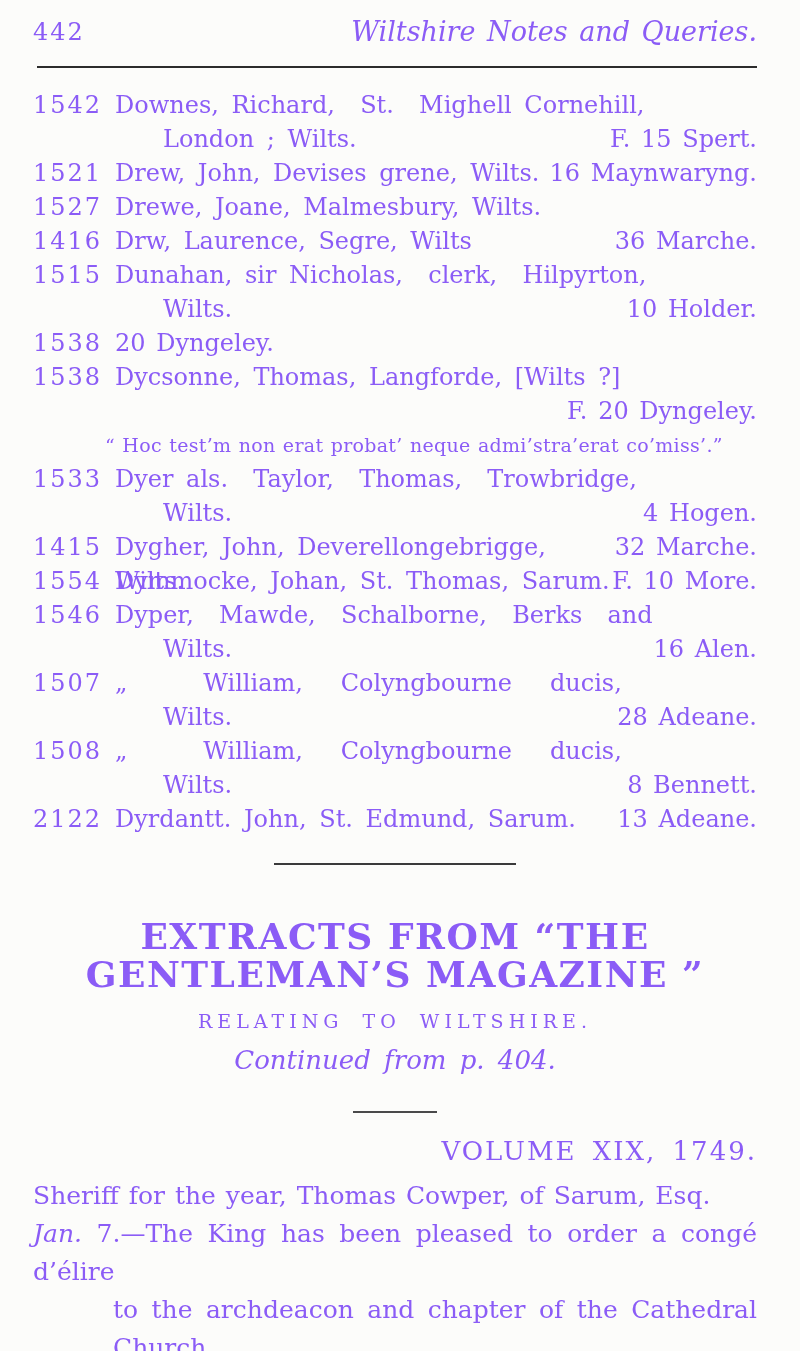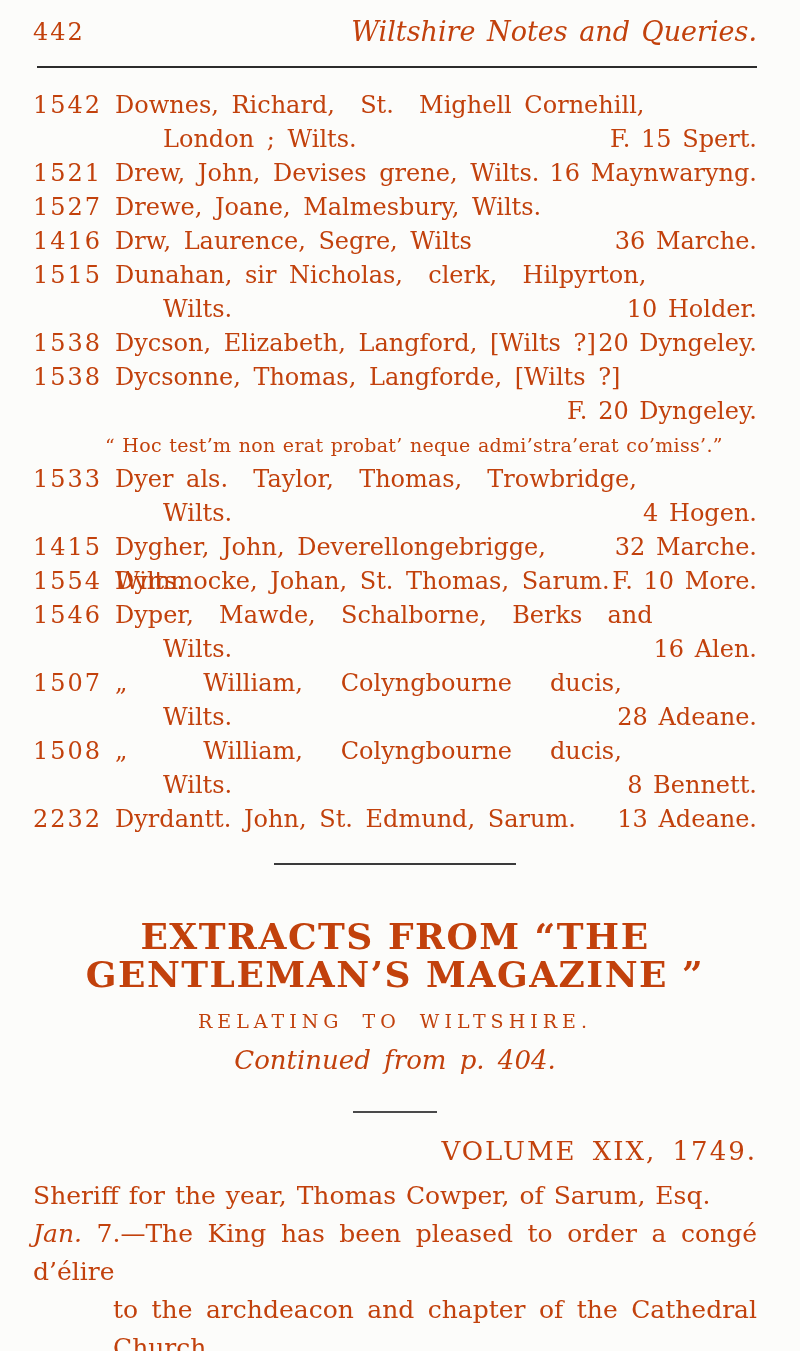--- a/index.html
+++ b/index.html
@@ -1,21 +1,21 @@
 <!DOCTYPE html>
 <html><head>
 <meta charset="utf-8">
 <style>
   html,body{margin:0;padding:0;background:#d9d9d6;}
   .page{
     position:relative;
     width:800px;height:1351px;
     margin:0 auto;
     background:#fcfcfa;
-    color:#c2410c;
+    color:#8b5cf6;
     font-family:"DejaVu Serif","Liberation Serif",serif;
     overflow:hidden;
   }
   .inner{padding:0 43px 0 33px;}
 
   
   .header{position:relative;margin-top:12px;height:40px;}
   .pageno{position:absolute;left:0;top:6px;font-size:24px;letter-spacing:2px;}
   .running{text-align:right;font-style:italic;font-size:27px;line-height:40px;word-spacing:3px;}
   .rule1{height:2px;background:#2c2c2c;margin-top:14px;margin-left:4px;}
@@ -87,21 +87,20 @@
           <span class="etext">Dunahan, sir Nicholas,  clerk,  Hilpyrton,</span>
           <span class="eref"></span>
         </div>
         <div class="row cont">
           <span class="year"></span>
           <span class="etext">Wilts.</span>
           <span class="eref">10 Holder.</span>
         </div>
         <div class="row entry">
           <span class="year">1538</span>
-          <span class="etext">Dycson, Elizabeth, Langford, [Wilts ?]</span>
           <span class="eref">20 Dyngeley.</span>
         </div>
         <div class="row entry">
           <span class="year">1538</span>
           <span class="etext">Dycsonne, Thomas, Langforde, [Wilts ?]</span>
           <span class="eref"></span>
         </div>
         <div class="row refline">
           <span class="eref">F. 20 Dyngeley.</span>
         </div>
@@ -152,21 +151,21 @@
           <span class="year">1508</span>
           <span class="etext">„      William,   Colyngbourne   ducis,</span>
           <span class="eref"></span>
         </div>
         <div class="row cont">
           <span class="year"></span>
           <span class="etext">Wilts.</span>
           <span class="eref">8 Bennett.</span>
         </div>
         <div class="row entry">
-          <span class="year">2232</span>
+          <span class="year">2122</span>
           <span class="etext">Dyrdantt. John, St. Edmund, Sarum.</span>
           <span class="eref">13 Adeane.</span>
         </div>
       </div>
 
     <div class="divider"></div>
 
     <div class="heading">EXTRACTS FROM “THE GENTLEMAN’S MAGAZINE ”</div>
     <div class="subheading">RELATING TO WILTSHIRE.</div>
     <div class="continued">Continued from p. 404.</div>

